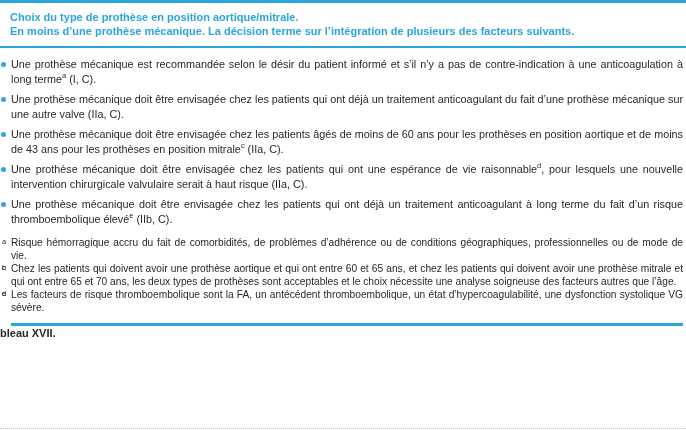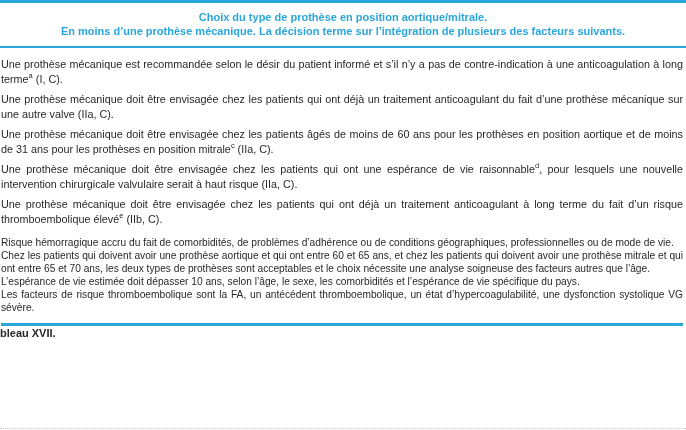--- a/index.html
+++ b/index.html
@@ -11,30 +11,29 @@
     font-family: "Liberation Sans", sans-serif;
     position: relative;
   }
   .page { width: 686px; height: 430px; background: #ffffff; position: relative; }
 
   .gtable { border-top: 3px solid var(--accent); }
 
   .table-header {
     padding: 7px 10px 8px 10px;
     border-bottom: 2px solid var(--accent);
-    text-align: center;
     color: var(--accent);
     font-weight: bold;
     font-size: 11px;
     line-height: 14px;
   }
   .table-header .italic { }
 
   .table-body {
-    padding: 9px 3px 0 1px;
+    padding: 9px 3px 0 11px;
     color: var(--ink);
   }
 
   .bullet-item {
     position: relative;
     font-size: 10.8px;
     line-height: 14.5px;
     text-align: justify;
     margin-bottom: 6px;
   }
@@ -97,31 +96,31 @@
       <div><span>En moins d’une </span><span class="italic">prothèse mécanique</span><span>. La décision terme sur l’intégration de plusieurs des facteurs suivants.</span></div>
     </div>
 
     <div class="table-body">
 
       <div class="bullet-item"><span class="bullet-dot"></span><span>Une prothèse mécanique est recommandée selon le désir du patient informé et s’il n’y a pas de contre-indication à une anticoagulation à long terme</span><sup class="ref">a</sup><span> (I, C).</span></div>
 
 
       <div class="bullet-item"><span class="bullet-dot"></span><span>Une prothèse mécanique doit être envisagée chez les patients qui ont déjà un traitement anticoagulant du fait d’une prothèse mécanique sur une autre valve (IIa, C).</span><sup class="ref"></sup><span></span></div>
 
-      <div class="bullet-item"><span class="bullet-dot"></span><span>Une prothèse mécanique doit être envisagée chez les patients âgés de moins de 60 ans pour les prothèses en position aortique et de moins de 31 ans pour les prothèses en position mitrale</span><sup class="ref">c</sup><span> (IIa, C).</span></div>
+      <div class="bullet-item"><span class="bullet-dot"></span><span>Une prothèse mécanique doit être envisagée chez les patients âgés de moins de 60 ans pour les prothèses en position aortique et de moins de 43 ans pour les prothèses en position mitrale</span><sup class="ref">c</sup><span> (IIa, C).</span></div>
 
       <div class="bullet-item"><span class="bullet-dot"></span><span>Une prothèse mécanique doit être envisagée chez les patients qui ont une espérance de vie raisonnable</span><sup class="ref">d</sup><span>, pour lesquels une nouvelle intervention chirurgicale valvulaire serait à haut risque (IIa, C).</span></div>
 
       <div class="bullet-item"><span class="bullet-dot"></span><span>Une prothèse mécanique doit être envisagée chez les patients qui ont déjà un traitement anticoagulant à long terme du fait d’un risque thromboembolique élevé</span><sup class="ref">e</sup><span> (IIb, C).</span></div>
 
       <div class="footnotes">
         <div class="footnote"><sup class="fn-marker">a</sup><span>Risque hémorragique accru du fait de comorbidités, de problèmes d’adhérence ou de conditions géographiques, professionnelles ou de mode de vie.</span></div>
         <div class="footnote"><sup class="fn-marker">b</sup></div>
         <div class="footnote"><sup class="fn-marker">c</sup><span>Chez les patients qui doivent avoir une prothèse aortique et qui ont entre 60 et 65 ans, et chez les patients qui doivent avoir une prothèse mitrale et qui ont entre 65 et 70 ans, les deux types de prothèses sont acceptables et le choix nécessite une analyse soigneuse des facteurs autres que l’âge.</span></div>
-        <div class="footnote"><sup class="fn-marker">d</sup><span>L’espérance de vie estimée doit dépasser 10 ans, selon l’âge, le sexe, les comorbidités et l’espérance de vie spécifique du pays.</span></div>
+        <div class="footnote"><sup class="fn-marker">d</sup></div>
         <div class="footnote"><sup class="fn-marker">e</sup><span>Les facteurs de risque thromboembolique sont la FA, un antécédent thromboembolique, un état d’hypercoagulabilité, une dysfonction systolique VG sévère.</span></div>
       </div>
 
       <div class="table-bottom-rule"></div>
     </div>
 
   </div>
 
   <div class="caption">bleau XVII.</div>
 

